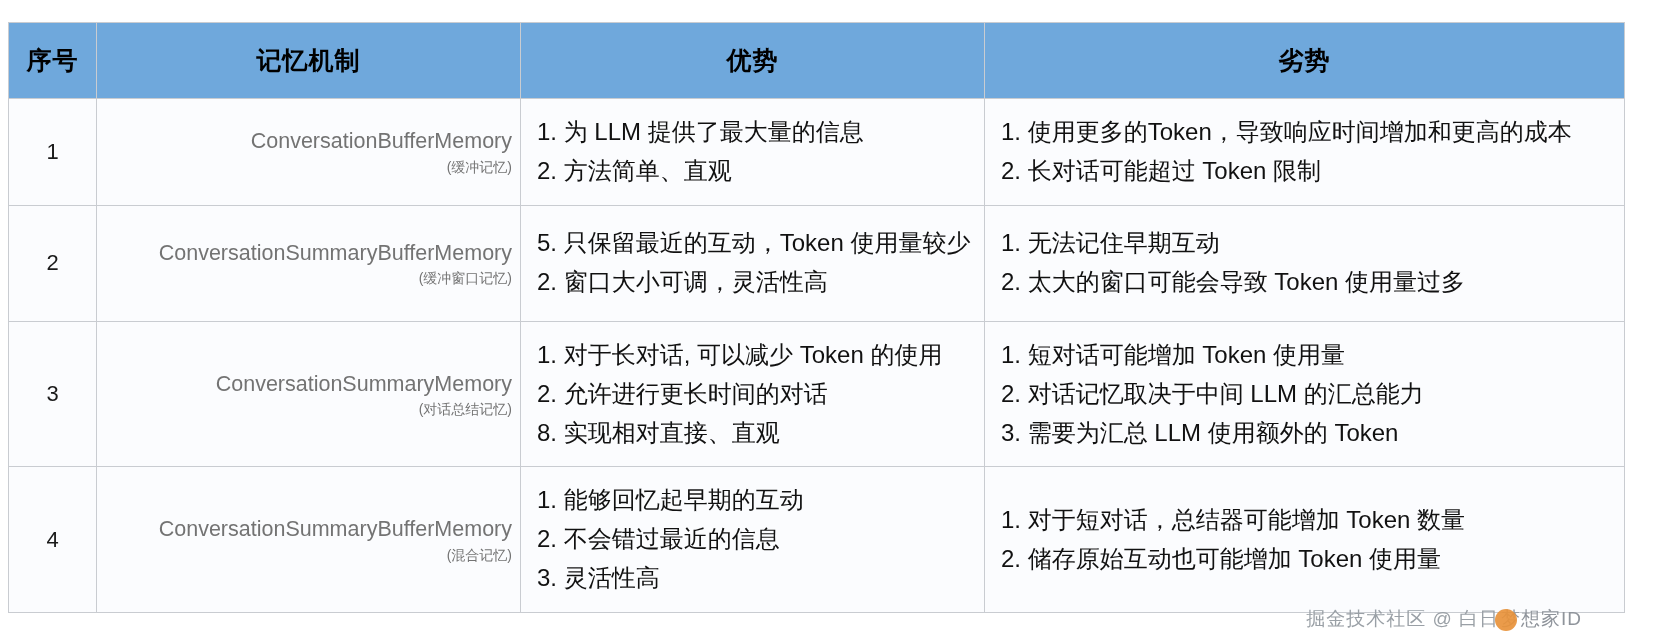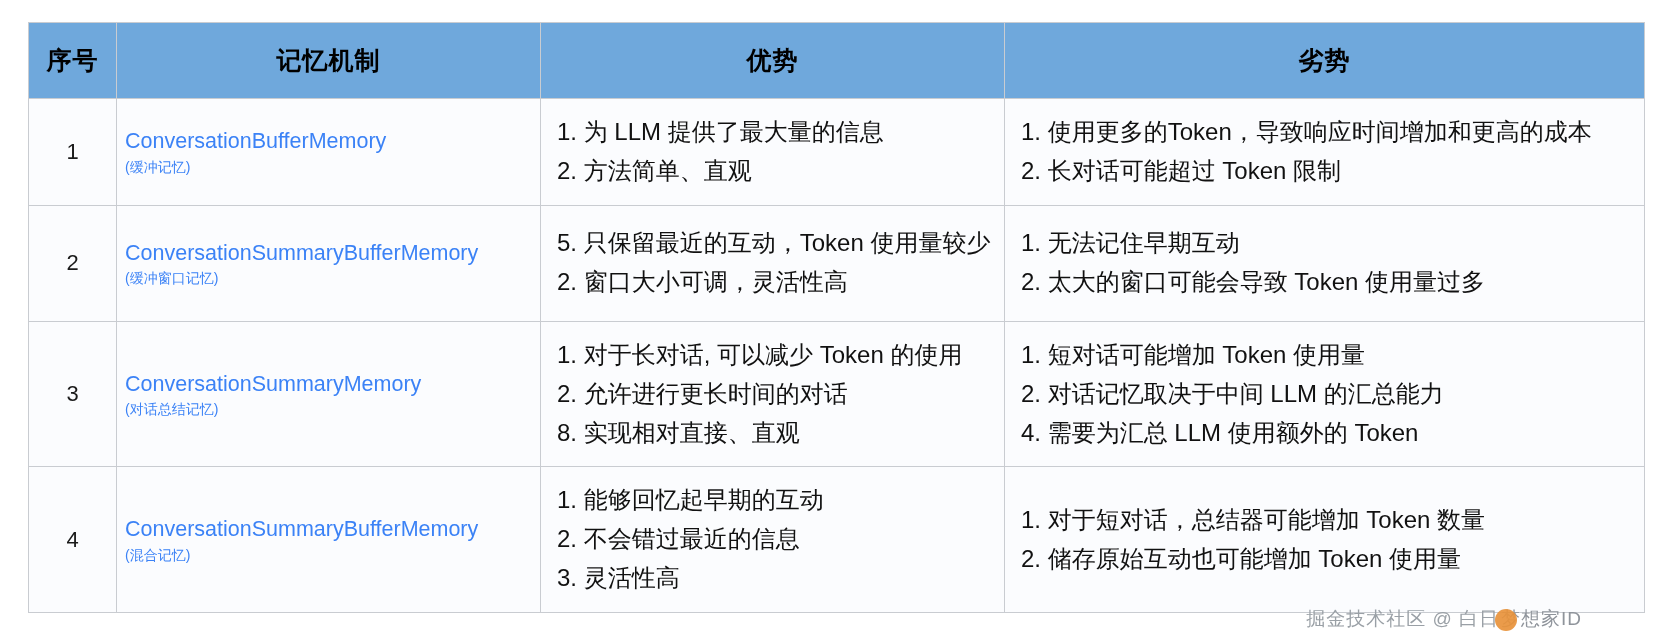--- a/index.html
+++ b/index.html
@@ -13,21 +13,21 @@
     font-family: "Liberation Sans", "DejaVu Sans", sans-serif;
     overflow: hidden;
     position: relative;
   }
 
   .page {
     position: relative;
     width: 1660px;
     height: 640px;
     box-sizing: border-box;
-    padding: 22px 22px 0 28px;
+    padding: 22px 22px 0 8px;
   }
 
   table.memory-table {
     border-collapse: collapse;
     table-layout: fixed;
     width: 1616px;
     background: #fbfcfe;
   }
 
   table.memory-table th,
@@ -53,23 +53,23 @@
   .col-pro   { width: 464px; }
   .col-con   { width: 640px; }
 
   td.cell-no {
     text-align: center;
     font-size: 22px;
     color: #1a1a1a;
   }
 
   td.cell-mech {
-    text-align: left;
+    text-align: right;
     padding: 14px 8px;
-    color: #3b82f6;
+    color: #737373;
   }
   .mech-name {
     font-size: 21.5px;
     line-height: 1.42;
     white-space: nowrap;
   }
   .mech-cn {
     font-size: 14px;
     line-height: 1.46;
   }
@@ -192,21 +192,21 @@
           <ol>
             <li>1. 对于长对话, 可以减少 Token 的使用</li>
             <li>2. 允许进行更长时间的对话</li>
             <li>8. 实现相对直接、直观</li>
           </ol>
         </td>
         <td class="cell-list">
           <ol>
             <li>1. 短对话可能增加 Token 使用量</li>
             <li>2. 对话记忆取决于中间 LLM 的汇总能力</li>
-            <li>4. 需要为汇总 LLM 使用额外的 Token</li>
+            <li>3. 需要为汇总 LLM 使用额外的 Token</li>
           </ol>
         </td>
       </tr>
 
       <tr class="row-4">
         <td class="cell-no">4</td>
         <td class="cell-mech">
           <div class="mech-name">ConversationSummaryBufferMemory</div>
           <div class="mech-cn">(混合记忆)</div>
         </td>

